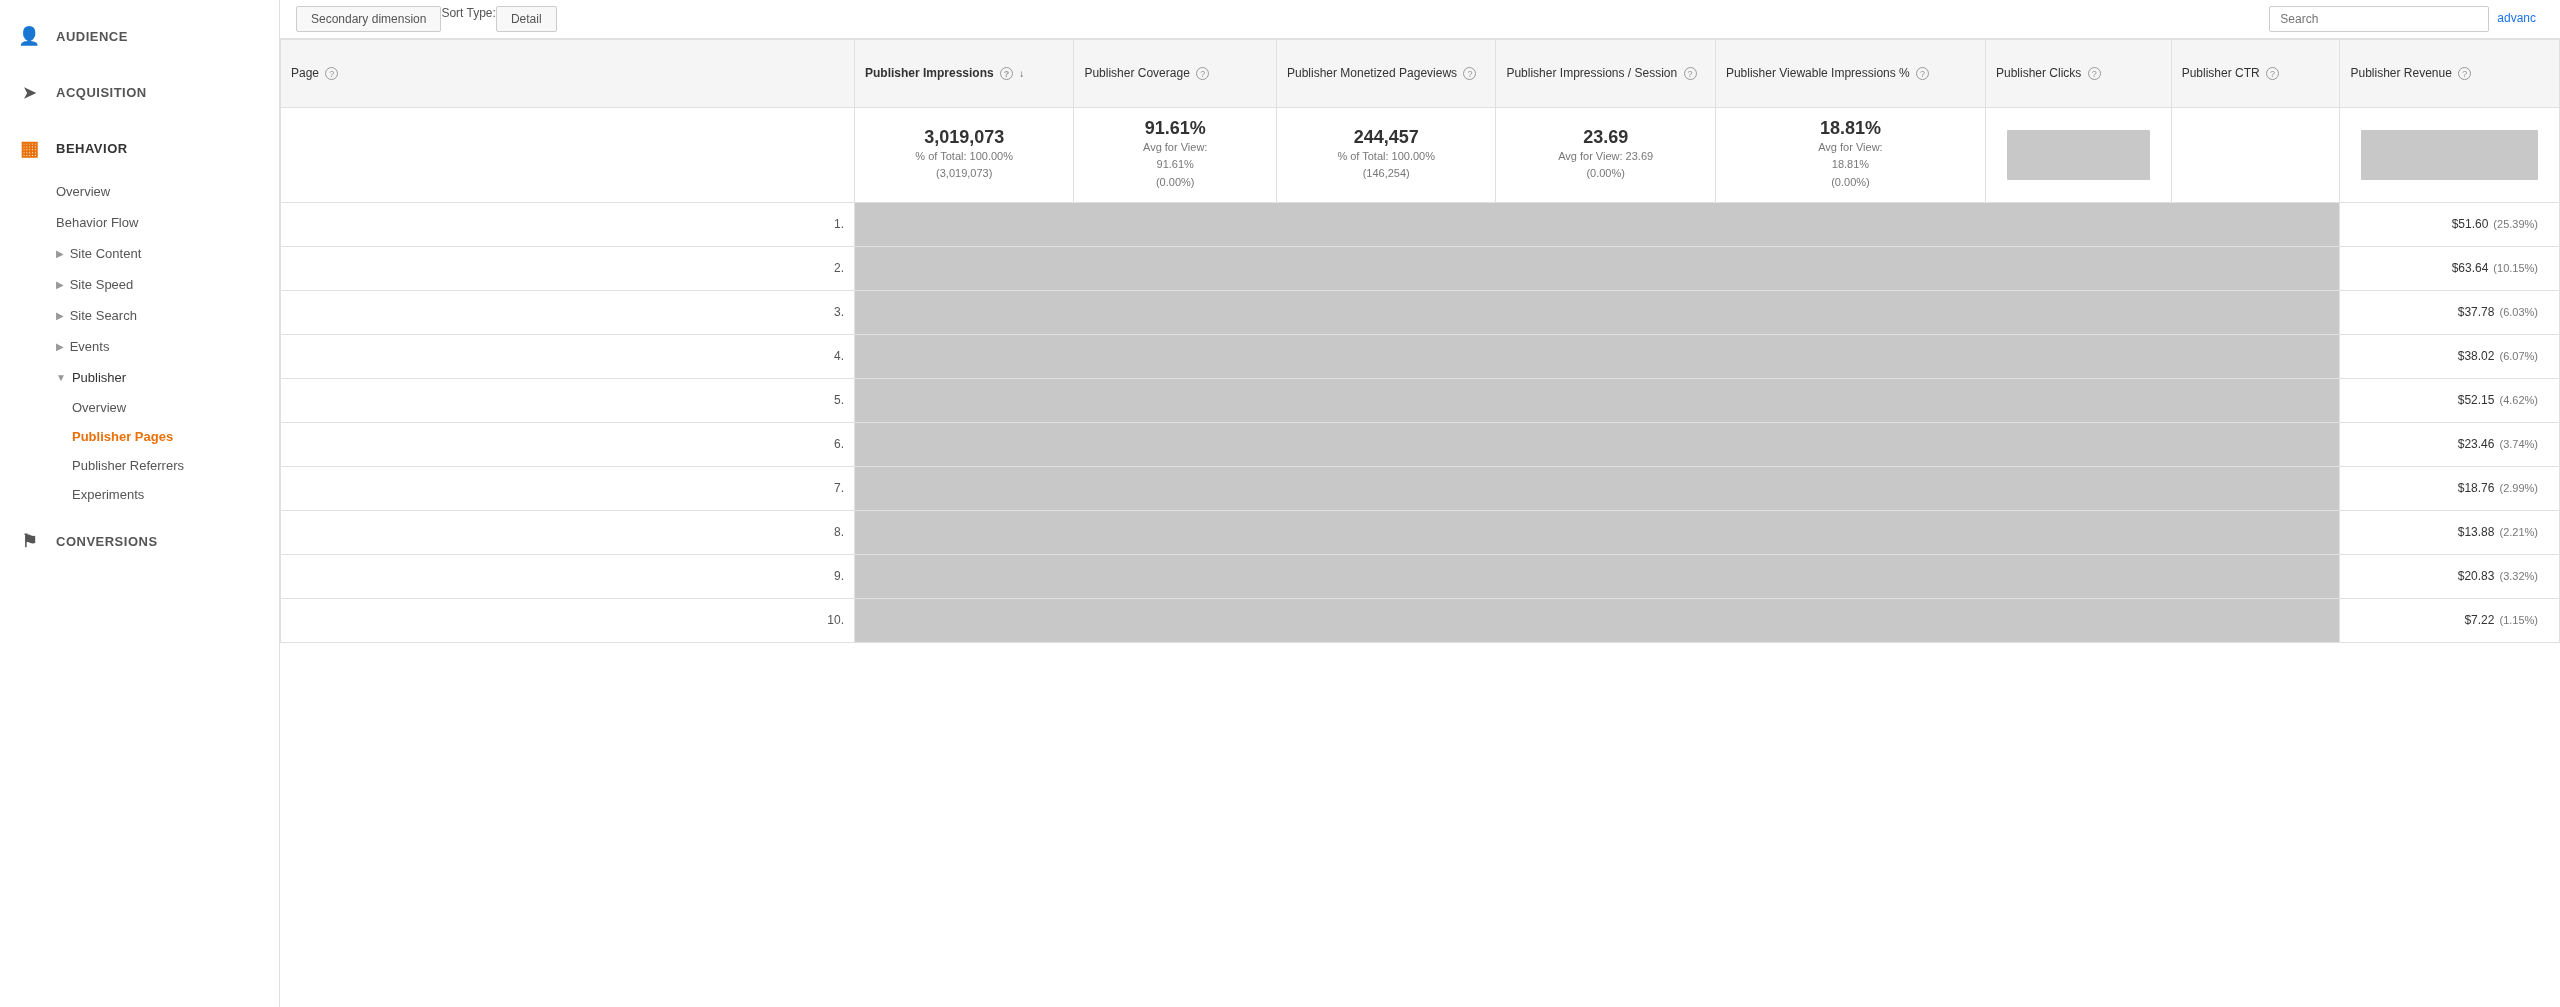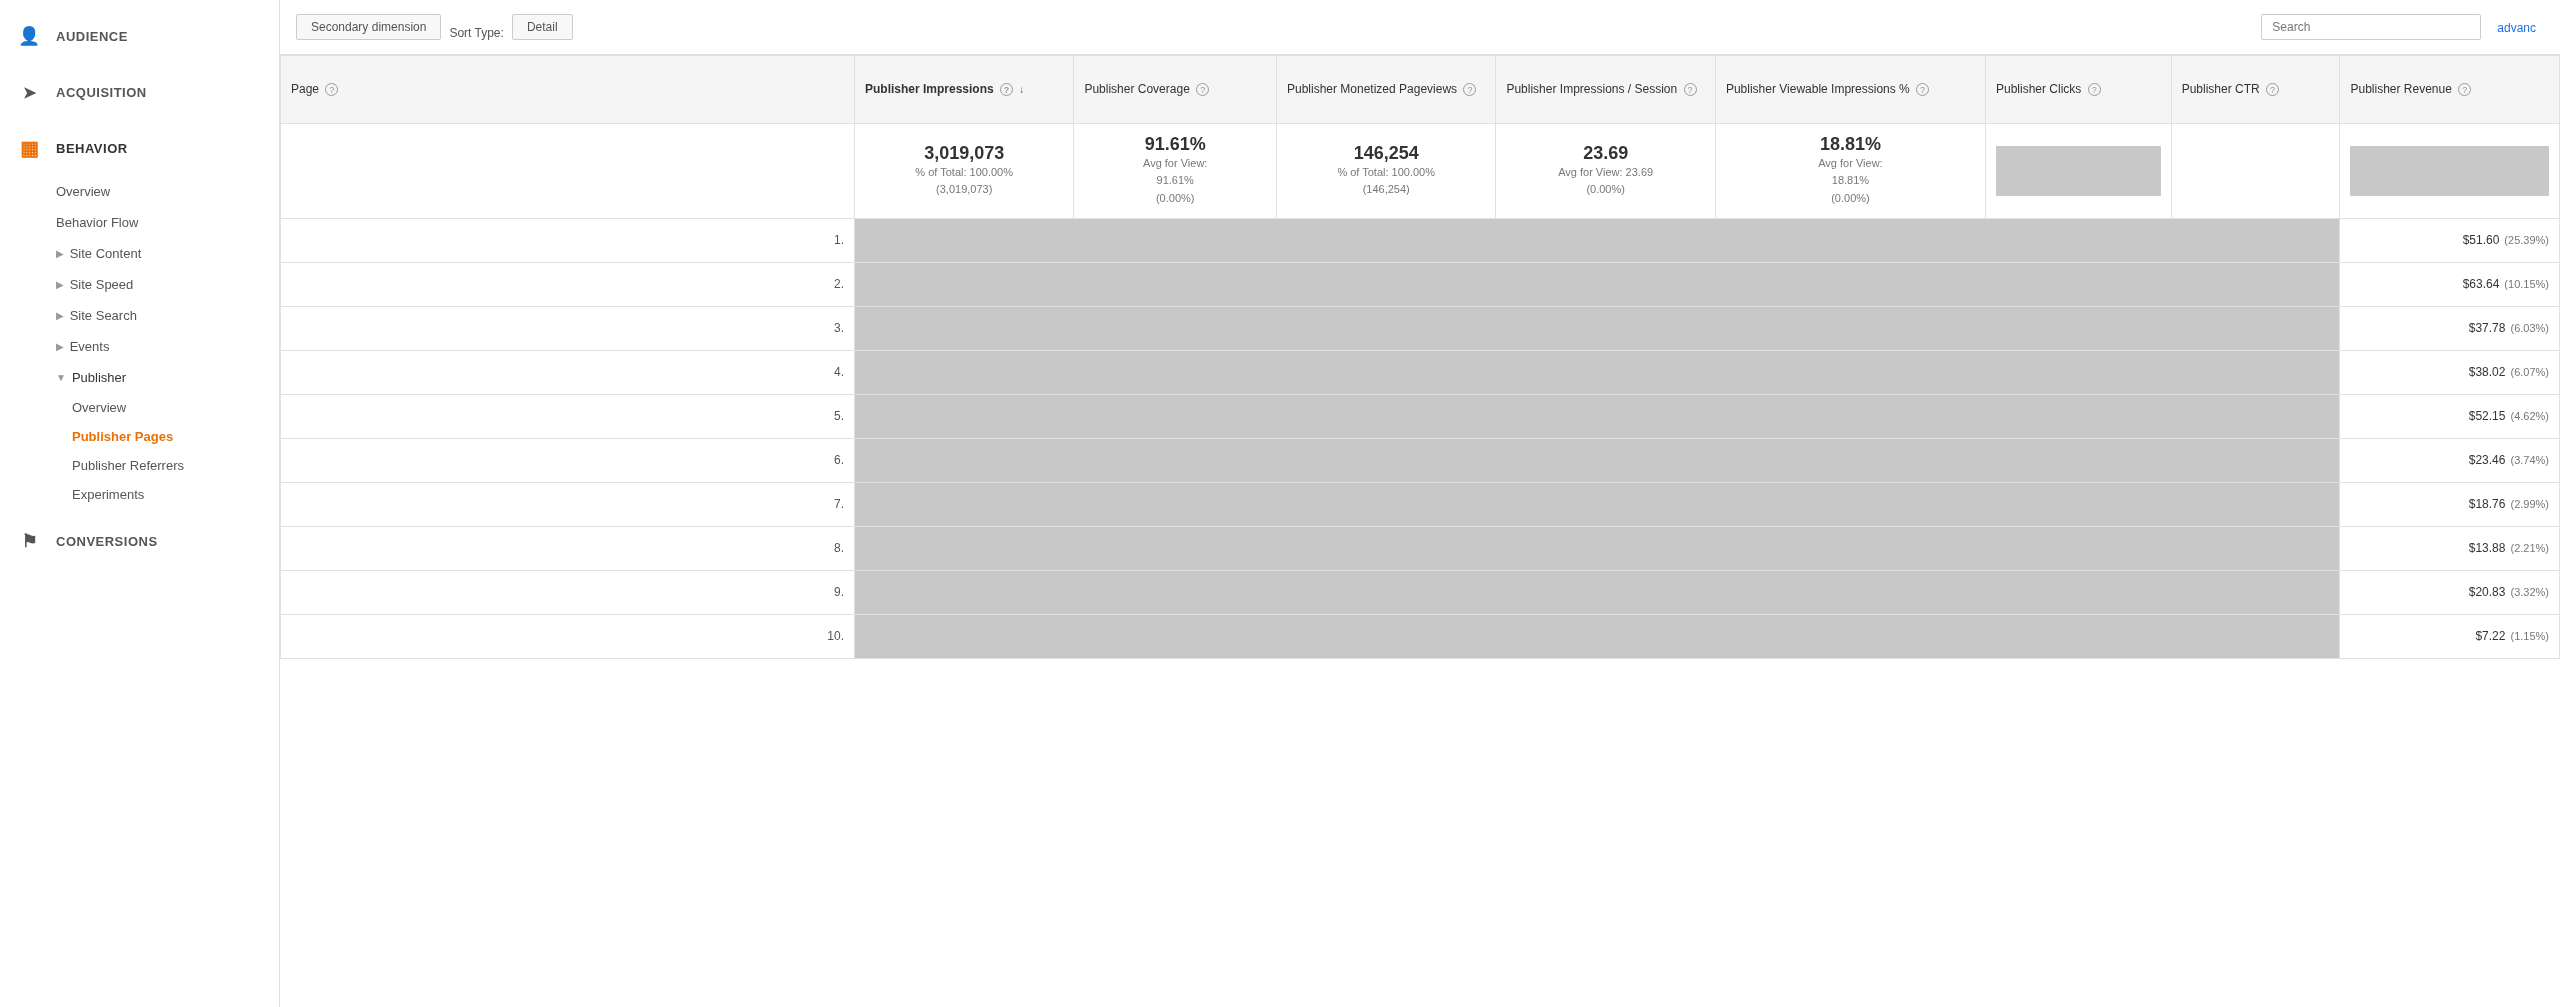--- a/index.html
+++ b/index.html
@@ -73,24 +73,24 @@
     
     #main {
       flex: 1;
       overflow: auto;
       background: #fff;
     }
 
     
     .toolbar {
       display: flex;
-      align-items: flex-end;
-      padding: 14px 16px;
+      align-items: flex-start;
+      padding: 6px 16px;
       border-bottom: 1px solid #e0e0e0;
-      gap: 8px;
+      gap: 0;
     }
     .toolbar-btn {
       border: 1px solid #ccc;
       background: #f8f8f8;
       padding: 5px 14px;
       font-size: 12px;
       color: #555;
       cursor: pointer;
       border-radius: 2px;
     }
@@ -141,21 +141,21 @@
       font-size: 9px;
       text-align: center;
       line-height: 12px;
       color: #999;
       cursor: pointer;
       margin-left: 3px;
       vertical-align: middle;
     }
     .data-table td {
       border: 1px solid #e0e0e0;
-      padding: 10px 10px;
+      padding: 10px 21px;
       vertical-align: middle;
       font-size: 12px;
     }
     .summary-row td {
       background: #fff;
       font-size: 12px;
       color: #333;
       text-align: center;
       vertical-align: middle;
     }
@@ -307,21 +307,21 @@
         <td></td>
         <td>
           <div class="main-val">3,019,073</div>
           <div class="sub-val">% of Total: 100.00%<br>(3,019,073)</div>
         </td>
         <td>
           <div class="main-val">91.61%</div>
           <div class="sub-val">Avg for View:<br>91.61%<br>(0.00%)</div>
         </td>
         <td>
-          <div class="main-val">146,254</div>
+          <div class="main-val">244,457</div>
           <div class="sub-val">% of Total: 100.00%<br>(146,254)</div>
         </td>
         <td>
           <div class="main-val">23.69</div>
           <div class="sub-val">Avg for View: 23.69<br>(0.00%)</div>
         </td>
         <td>
           <div class="main-val">18.81%</div>
           <div class="sub-val">Avg for View:<br>18.81%<br>(0.00%)</div>
         </td>

